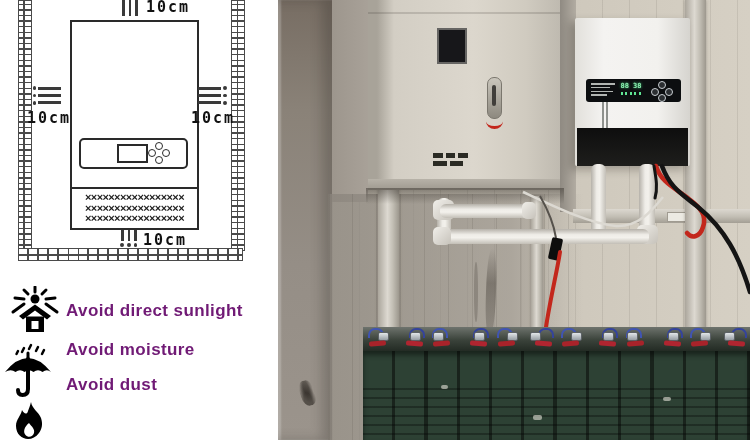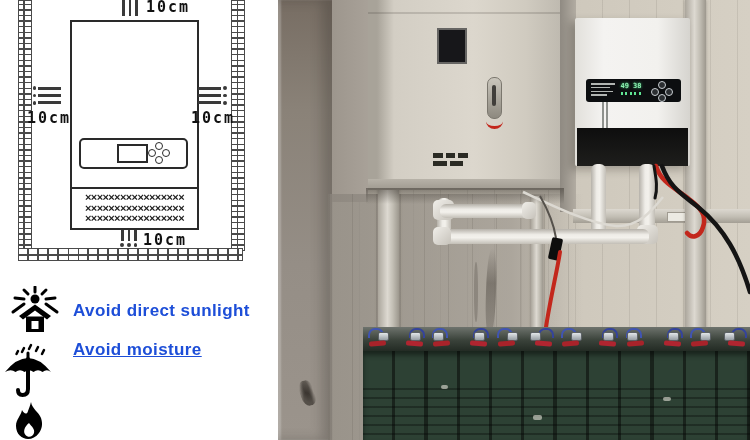--- a/index.html
+++ b/index.html
@@ -31,22 +31,22 @@
   .arrv{position:absolute;display:flex;gap:4px;}
   .arrv span{position:relative;width:2.6px;background:#3a3a3a;display:block;}
   .arrv.tipd span::after{content:'';position:absolute;bottom:-5.5px;left:-0.6px;width:3.8px;height:3.8px;
         background:#3a3a3a;border-radius:50%;}
   .arrh{position:absolute;display:flex;flex-direction:column;gap:4.6px;}
   .arrh span{position:relative;width:23px;height:2.6px;background:#3a3a3a;display:block;}
   .arrh.tipl span::before{content:'';position:absolute;left:-5.5px;top:-0.6px;width:3.8px;height:3.8px;
         background:#3a3a3a;border-radius:50%;}
   .arrh.tipr span::after{content:'';position:absolute;right:-5.5px;top:-0.6px;width:3.8px;height:3.8px;
         background:#3a3a3a;border-radius:50%;}
-  .wlabel{position:absolute;left:73px;font-weight:bold;font-size:17px;letter-spacing:0.4px;
-          color:#1d4ed8;white-space:nowrap;}
+  .wlabel{position:absolute;left:66px;font-weight:bold;font-size:17px;letter-spacing:0.4px;
+          color:#701a75;white-space:nowrap;}
   .wicon{position:absolute;}
 
   
   #photo{position:absolute;left:278px;top:0;width:472px;height:440px;overflow:hidden;
          background:var(--wall-beige,#c9c3b7);}
   .wallbeige{position:absolute;inset:0;
      background:linear-gradient(90deg,#b4aea4 0,#c5bfb3 12%,#cdc7bb 55%,#d6d0c4 100%);}
   .wallbeige::after{content:'';position:absolute;inset:0;
      background:repeating-linear-gradient(90deg,rgba(80,75,66,0.12) 0 1px,transparent 1px 27px);}
   .wallgray{position:absolute;left:0;top:0;width:54px;height:440px;
@@ -212,21 +212,22 @@
       <path d="M1,30 Q24,2 47,30 Q43,26.5 38.5,30 Q34,26.5 29.5,30 Q25,26.5 20.5,30 Q16,26.5 11.5,30 Q7,26.5 1,30 Z" fill="#000"></path>
       <path d="M24,17 V47 Q24,53 18.5,53 Q14,53 14,48" fill="none" stroke="#000" stroke-width="4" stroke-linecap="round"></path>
     </svg>
 
     <svg class="wicon" style="left:12px;top:401px;" width="38" height="40" viewBox="0 0 38 40">
       <path d="M19,1 C20,8 27,11 29,17 C31,23 30,28 27,32 C24,36 20,38 16,38 C10,38 4,33 4,25 C4,18 9,15 10,9 C12,13 15,14 16,10 C17,7 18,5 19,1 Z" fill="#000"></path>
       <path d="M17,22 C20,26 23,28 22,32 C21,36 16,37 13.5,34 C11,31 12,26 17,22 Z" fill="#fff"></path>
     </svg>
 
     <div class="wlabel" style="top:301px;">Avoid direct sunlight</div>
-    <div class="wlabel" style="top:340px;text-decoration:underline;">Avoid moisture</div>
+    <div class="wlabel" style="top:340px;">Avoid moisture</div>
+    <div class="wlabel" style="top:375px;">Avoid dust</div>
   </div>
 
   <div id="photo">
     <div class="wallbeige"></div>
     <div class="wallgray"></div>
     <div class="wallmid"></div>
     <div class="wallbelow"></div>
     <div class="stain" style="left:208px;top:248px;width:10px;height:88px;transform:rotate(2deg);
          background:linear-gradient(180deg,rgba(70,64,57,0),rgba(70,64,57,0.45) 40%,rgba(70,64,57,0.25));"></div>
     <div class="stain" style="left:196px;top:262px;width:4px;height:60px;
@@ -258,21 +259,21 @@
 
     <div class="inverter">
       <div class="invpanel">
         <div class="invtext">
           <i style="width:24px;"></i>
             <i style="width:19px;"></i>
             <i style="width:22px;"></i>
             <i style="width:16px;"></i>
         </div>
         <div class="invlcd">
-          <span>49 38</span>
+          <span>88 38</span>
           <div class="wave"></div>
         </div>
         <span class="invbtn" style="left:72px;top:2px;"></span>
         <span class="invbtn" style="left:65px;top:8.5px;"></span>
         <span class="invbtn" style="left:79px;top:8.5px;"></span>
         <span class="invbtn" style="left:72px;top:15px;"></span>
       </div>
       <span class="invwire" style="left:27px;"></span>
       <span class="invwire" style="left:31px;"></span>
       <div class="invblack"></div>

